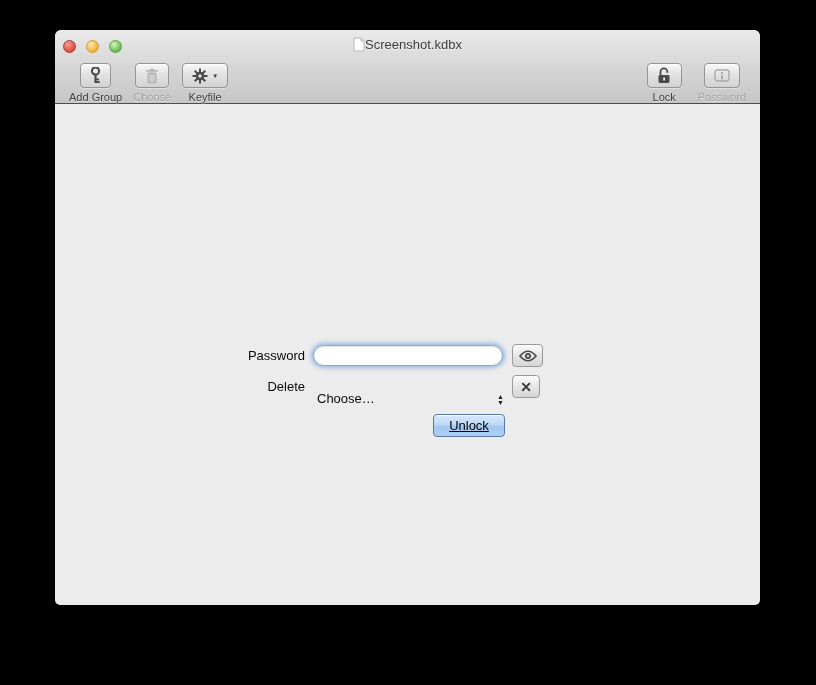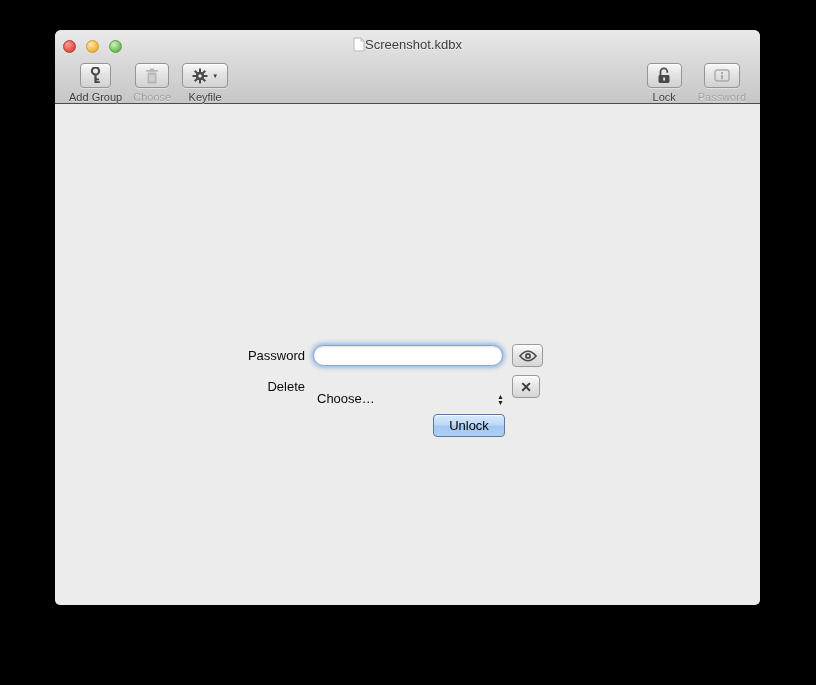--- a/index.html
+++ b/index.html
@@ -76,21 +76,21 @@
     display:flex; align-items:flex-end; background:transparent; cursor:default;gap:17px;
   }
   .popup-value { font-size:13px; color:#0a0a0a; padding-left:4px; flex:1; }
   .stepper { display:flex; flex-direction:column; align-items:center; line-height:0; padding-right:1px; }
   .stepper span { font-size:7px; color:#1e1e1e; line-height:6px; }
   .unlock-btn {
     position:absolute; left:378px; top:384px; width:72px; height:23px;
     border:1px solid #5a79a0; border-radius:4px;
     background:linear-gradient(180deg,#d8e9fb 0%,#bcd8f6 48%,#a2c8f1 52%,#aecff3 100%);
     box-shadow:inset 0 1px 0 rgba(255,255,255,.8);
-    font-size:13px; color:#000; font-family:"Liberation Sans", sans-serif;
+    font-size:13px; color:#000; font-family:"Liberation Sans", sans-serif;text-decoration:underline;
   }
 </style>
 </head>
 <body>
 
 <div class="window">
 
   <div class="header">
 
     <div class="titlebar">

